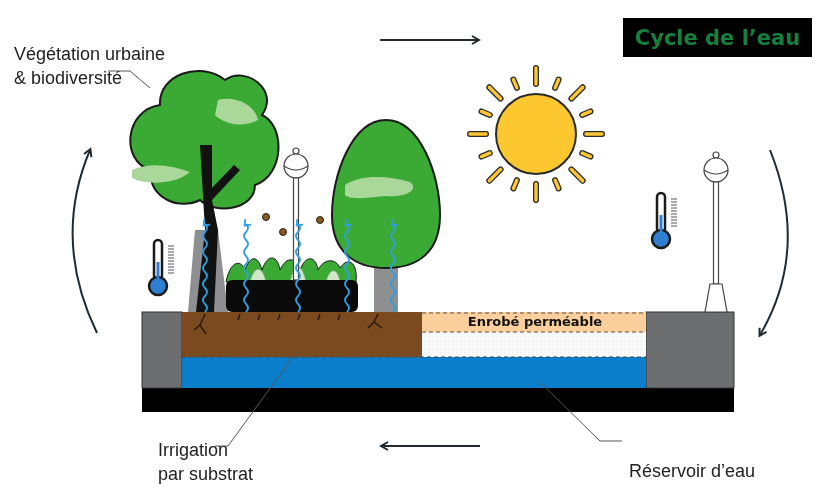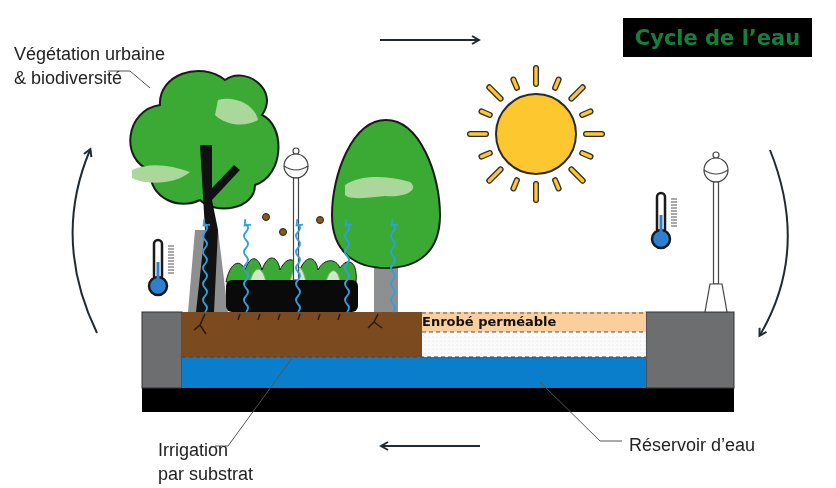--- a/index.html
+++ b/index.html
@@ -1,20 +1,20 @@
 <!DOCTYPE html>
 <html><head>
 <meta charset="utf-8">
 <style>
   html, body { margin: 0; padding: 0; background: #ffffff; }
   body { width: 836px; height: 488px; position: relative; overflow: hidden; font-family: "Liberation Sans", sans-serif; }
   #stage { position: absolute; left: 0; top: 0; width: 836px; height: 488px; }
   .label { position: absolute; font-family: "Liberation Sans", sans-serif; font-size: 18px; line-height: 24px; color: #222; white-space: pre; }
   #title-box { position: absolute; left: 623px; top: 18px; width: 189px; height: 39px; background: #000; color: #15803d; font-family: "DejaVu Sans", sans-serif; font-weight: bold; font-size: 21px; display: flex; align-items: center; justify-content: center; }
-  #enrobe-label { position: absolute; left: 422px; top: 313px; width: 226px; height: 26px; font-family: "DejaVu Sans", sans-serif; font-weight: bold; font-size: 13px; color: #111; line-height: 18px; }
+  #enrobe-label { position: absolute; left: 422px; top: 313px; width: 226px; height: 26px; text-align: center; font-family: "DejaVu Sans", sans-serif; font-weight: bold; font-size: 13px; color: #111; line-height: 18px; }
 </style>
 </head>
 <body>
 
 <svg id="stage" width="836" height="488" viewBox="0 0 836 488" xmlns="http://www.w3.org/2000/svg">
   <defs>
     <pattern id="dots" width="4" height="4" patternUnits="userSpaceOnUse">
       <rect width="4" height="4" fill="#fbfbfb"></rect>
       <circle cx="1" cy="1" r="0.6" fill="#d6d6d6"></circle>
     </pattern>
@@ -190,15 +190,15 @@
     <path d="M108,71 L130,71 L150,88"></path>
     <path d="M215,446 L228,446 L298,350"></path>
     <path d="M622,441 L600,441 L540,382"></path>
   </g>
 </svg>
 
 <div class="label" style="left:14px;top:42px;">Végétation urbaine
 &amp; biodiversité</div>
 <div class="label" style="left:158px;top:438px;">Irrigation
 par substrat</div>
-<div class="label" style="left:629px;top:433px;">Réservoir d’eau</div>
+<div class="label" style="left:629px;top:459px;">Réservoir d’eau</div>
 <div id="title-box">Cycle de l’eau</div>
 <div id="enrobe-label">Enrobé perméable</div>
 
 </body></html>

